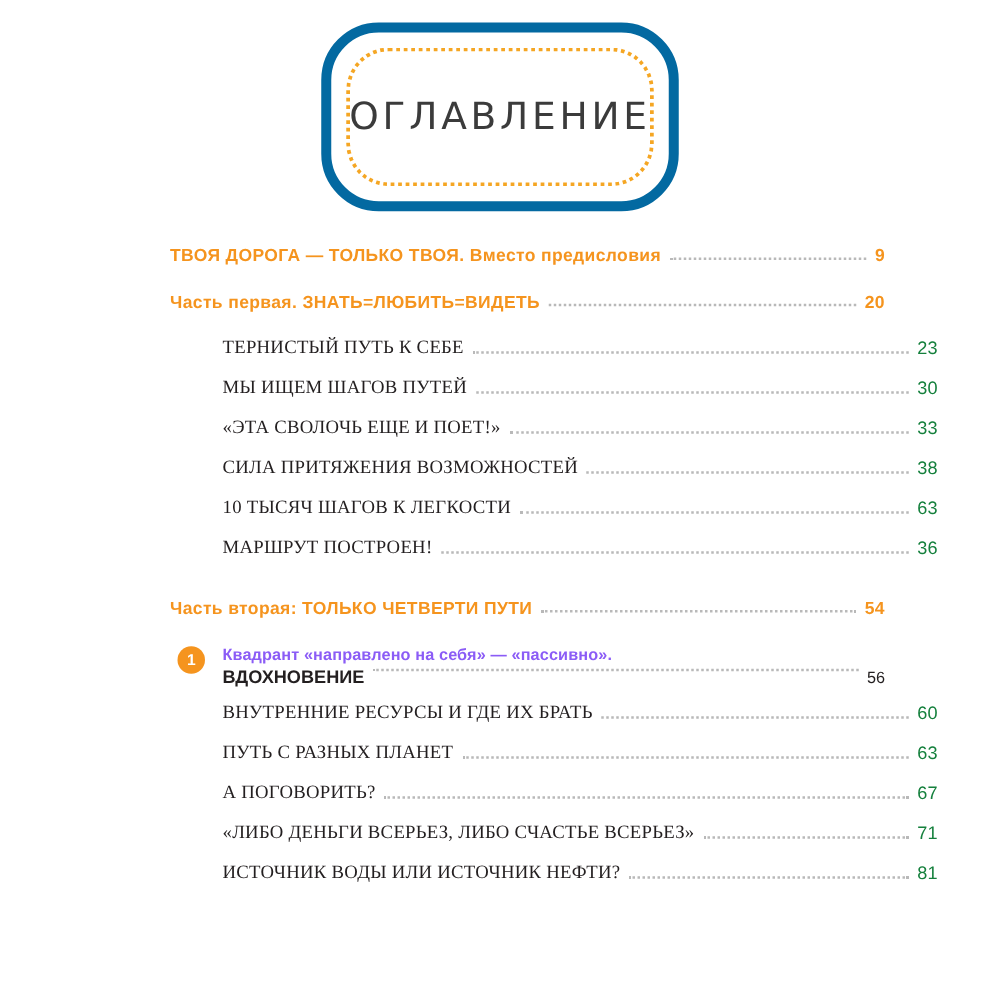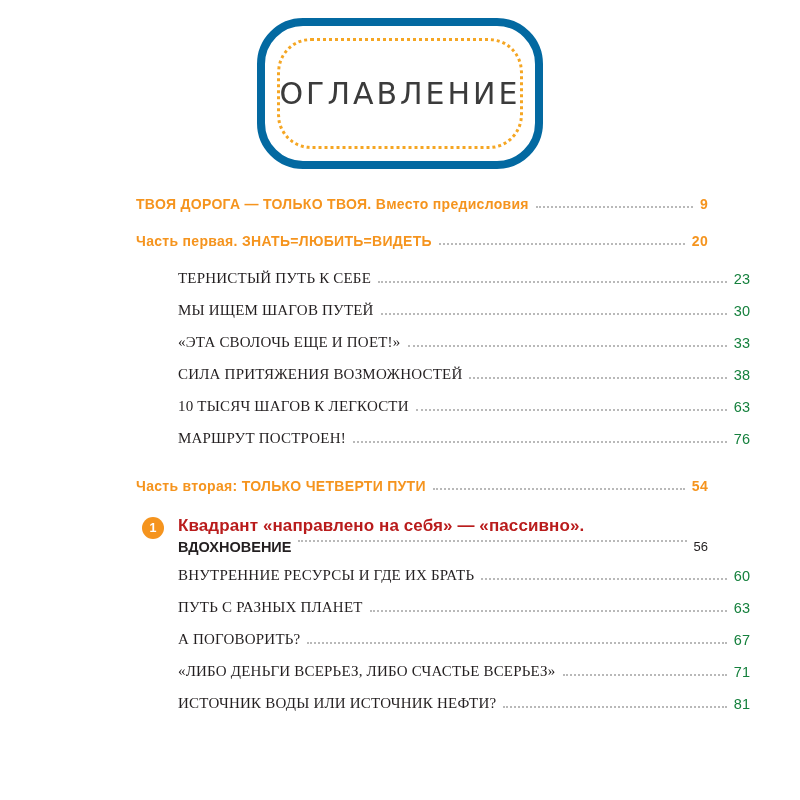--- a/index.html
+++ b/index.html
@@ -134,23 +134,23 @@
     display: flex;
     align-items: center;
     justify-content: center;
     margin-top: 1px;
   }
   .chapter .ctext {
     margin-left: 14px;
     flex: 1 1 auto;
   }
   .chapter .line1 {
-    font-size: 17px;
-    font-weight: 700;
-    color: #b91c1c;
+    font-size: 13px;
+    font-weight: 700;
+    color: #8b5cf6;
     letter-spacing: 0.1px;
   }
   .chapter .line2row {
     display: flex;
     align-items: flex-start;
     margin-top: 3px;
     white-space: nowrap;
   }
   .chapter .line2 {
     font-size: 14.5px;
@@ -219,21 +219,21 @@
     <span class="page">38</span>
   </div>
   <div class="row sub">
     <span class="label">10 ТЫСЯЧ ШАГОВ К ЛЕГКОСТИ</span>
     <span class="dots"></span>
     <span class="page">63</span>
   </div>
   <div class="row sub">
     <span class="label">МАРШРУТ ПОСТРОЕН!</span>
     <span class="dots"></span>
-    <span class="page">76</span>
+    <span class="page">36</span>
   </div>
 
   <div class="gap-lg"></div>
 
   <div class="row accent part">
     <span class="label">Часть вторая: ТОЛЬКО ЧЕТВЕРТИ ПУТИ</span>
     <span class="dots"></span>
     <span class="page">54</span>
   </div>
 

